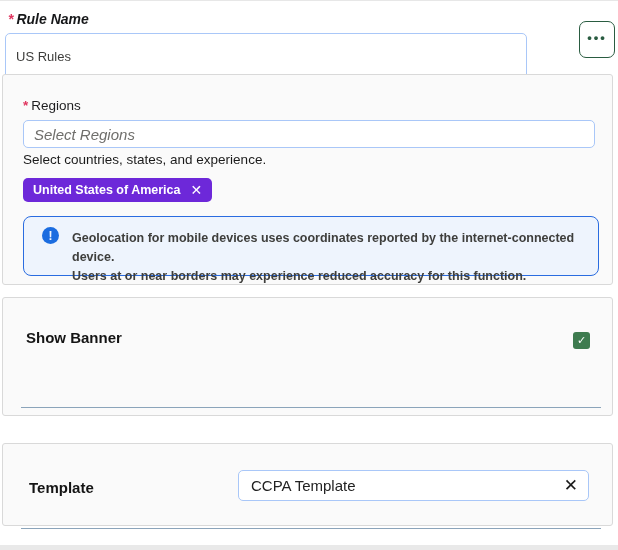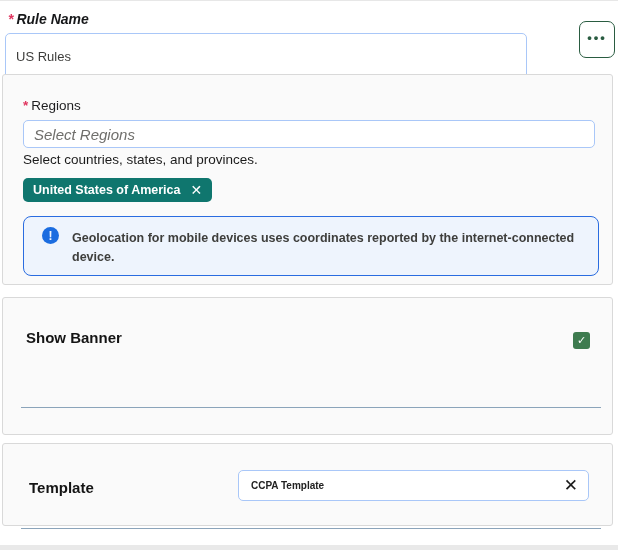--- a/index.html
+++ b/index.html
@@ -32,38 +32,38 @@
     cursor: pointer;
   }
   .menu-btn .dots { color: #2a5c41; font-size: 13px; letter-spacing: 2px; font-weight: 700; line-height: 1; padding-bottom: 4px; }
 
   
   .card {
     position: absolute; left: 2px; width: 611px;
     background: #fafafa; border: 1px solid #d9d9d9; border-radius: 3px;
   }
   .card-regions { top: 74px; height: 211px; }
-  .card-banner  { top: 297px; height: 138px; text-align: center; }
+  .card-banner  { top: 297px; height: 119px; text-align: center; }
   .card-template{ top: 443px; height: 83px; padding-left: 28px; }
 
   
   .regions-label { position: absolute; left: 20px; top: 23px; font-size: 13.5px; font-weight: 400; color: #1d1d1f; }
   .regions-input {
     position: absolute; left: 20px; top: 45px; width: 572px; height: 28px;
     border: 1px solid #a9c7f8; border-radius: 5px; background: #fff;
     padding: 0 10px; font-size: 15px; color: #3e3e3c;
     font-family: "Liberation Sans", "DejaVu Sans", sans-serif;
     outline: none;
   }
   .regions-input::placeholder { font-style: italic; color: #6f6e6b; opacity: 1; }
   .regions-helper { position: absolute; left: 20px; top: 77px; font-size: 13.5px; color: #1b1b1b; }
 
   .pill {
     position: absolute; left: 20px; top: 103px; height: 24px;
-    background: #0f766e; border-radius: 5px; color: #fff;
+    background: #6d28d9; border-radius: 5px; color: #fff;
     display: inline-flex; align-items: center; padding: 0 10px;
     font-size: 12.5px; font-weight: 700;
   }
   .pill .pill-x { margin-left: 10px; font-weight: 400; font-size: 14px; cursor: pointer; line-height: 1; }
 
   .alert {
     position: absolute; left: 20px; top: 141px; width: 576px; height: 60px;
     background: #eef4fd; border: 1px solid #2a6ce0; border-radius: 8px;
   }
   .alert-icon {
@@ -89,23 +89,22 @@
 
   
   .template-label { position: absolute; left: 26px; top: 35px; font-size: 15px; font-weight: 700; color: #141414; }
   .template-input-wrap {
     position: absolute; left: 235px; top: 26px; width: 351px; height: 31px;
     background: #fff; border: 1px solid #a9c7f8; border-radius: 5px;
   }
   .template-input {
     position: absolute; left: 0; top: 0; width: 100%; height: 100%;
     border: none; background: transparent; outline: none;
-    padding: 0 34px 0 12px; font-size: 10px; color: #222;
+    padding: 0 34px 0 12px; font-size: 15px; color: #222;
     font-family: "Liberation Sans", "DejaVu Sans", sans-serif;
-    font-weight: bold;
   }
   .template-clear {
     position: absolute; right: 10px; top: 4px; font-size: 17px; color: #1a1a1a;
     cursor: pointer; line-height: 22px; font-weight: 400;
   }
 
   .bottom-strip { position: absolute; left: 0; top: 545px; width: 618px; height: 5px; background: #e9e9e9; }
 </style>
 </head>
 <body>
@@ -119,31 +118,32 @@
   <input class="rule-input" type="text" value="US Rules" style="">
   <div class="menu-btn">
     <span class="dots">•••</span>
   </div>
 
   <div class="card card-regions">
     <div class="regions-label">
       <span class="req">*</span><span>Regions</span>
     </div>
     <input class="regions-input" type="text" placeholder="Select Regions" style="">
-    <div class="regions-helper">Select countries, states, and provinces.</div>
+    <div class="regions-helper">Select countries, states, and experience.</div>
 
     <div class="pill">
       <span>United States of America</span>
       <span class="pill-x">✕</span>
     </div>
 
     <div class="alert">
       <div class="alert-icon">!</div>
       <div class="alert-text">
         <div>Geolocation for mobile devices uses coordinates reported by the internet-connected device.</div>
+        <div>Users at or near borders may experience reduced accuracy for this function.</div>
       </div>
     </div>
   </div>
 
   <div class="card card-banner">
     <div class="banner-title">Show Banner</div>
     <div class="checkbox">
       <span>✓</span>
     </div>
     <div class="divider divider-banner"></div>

